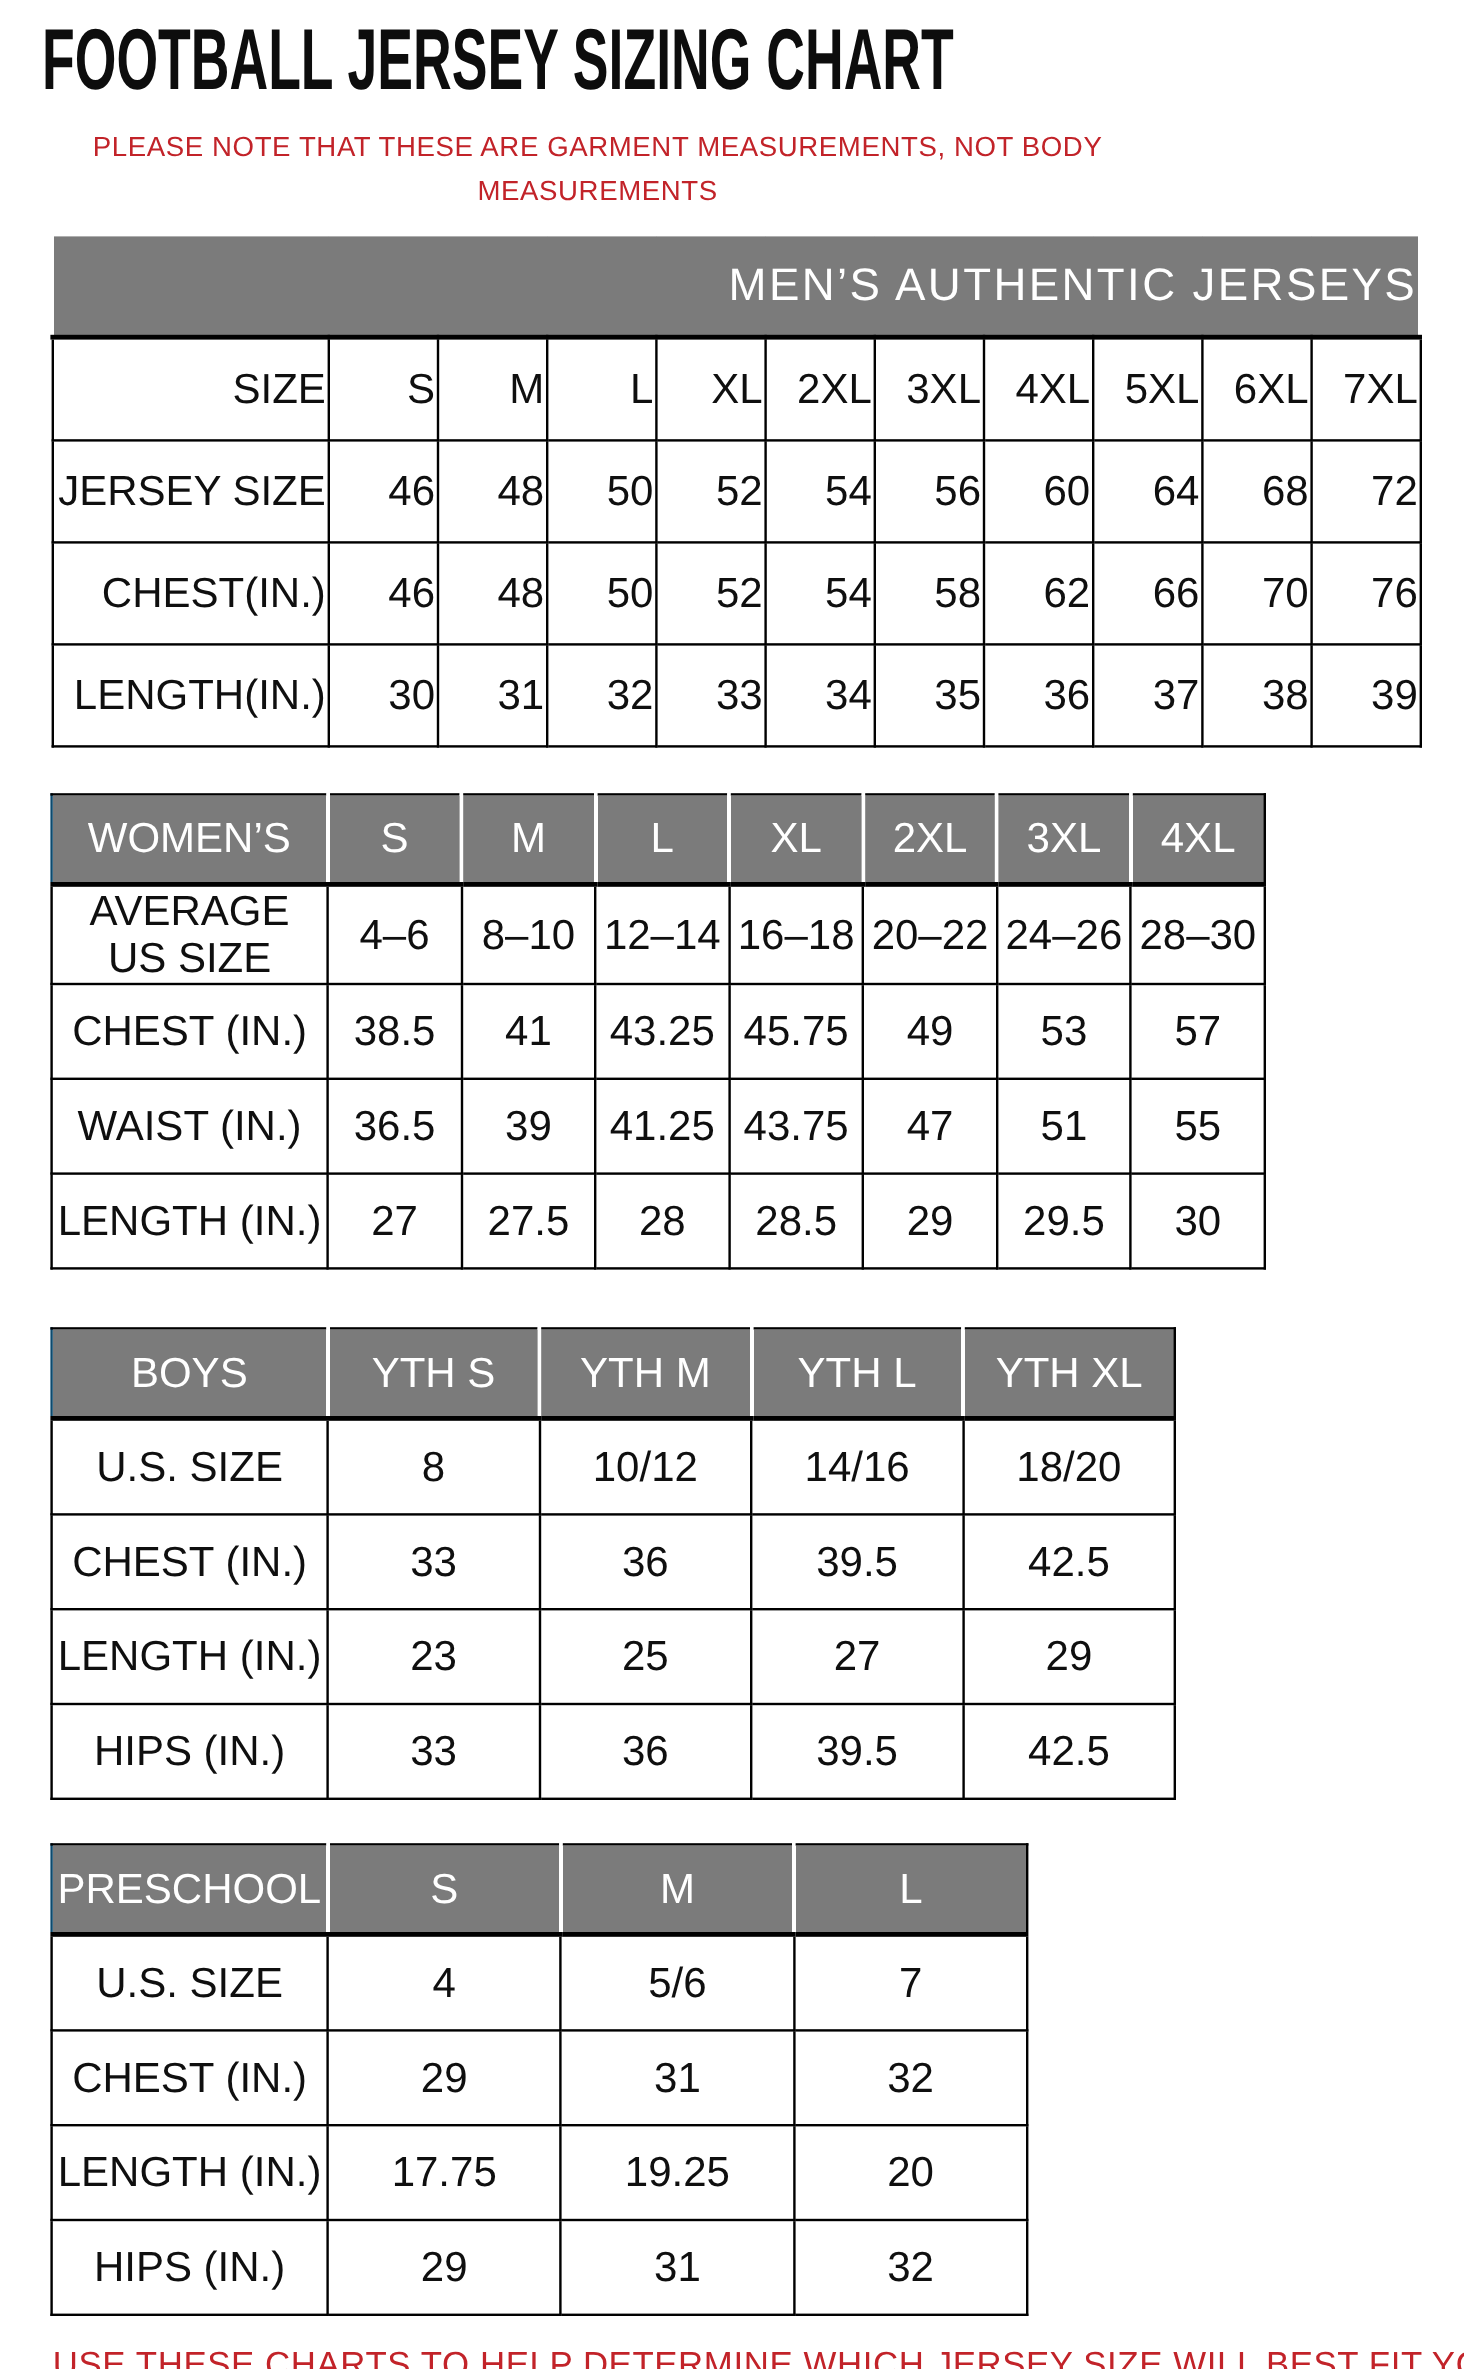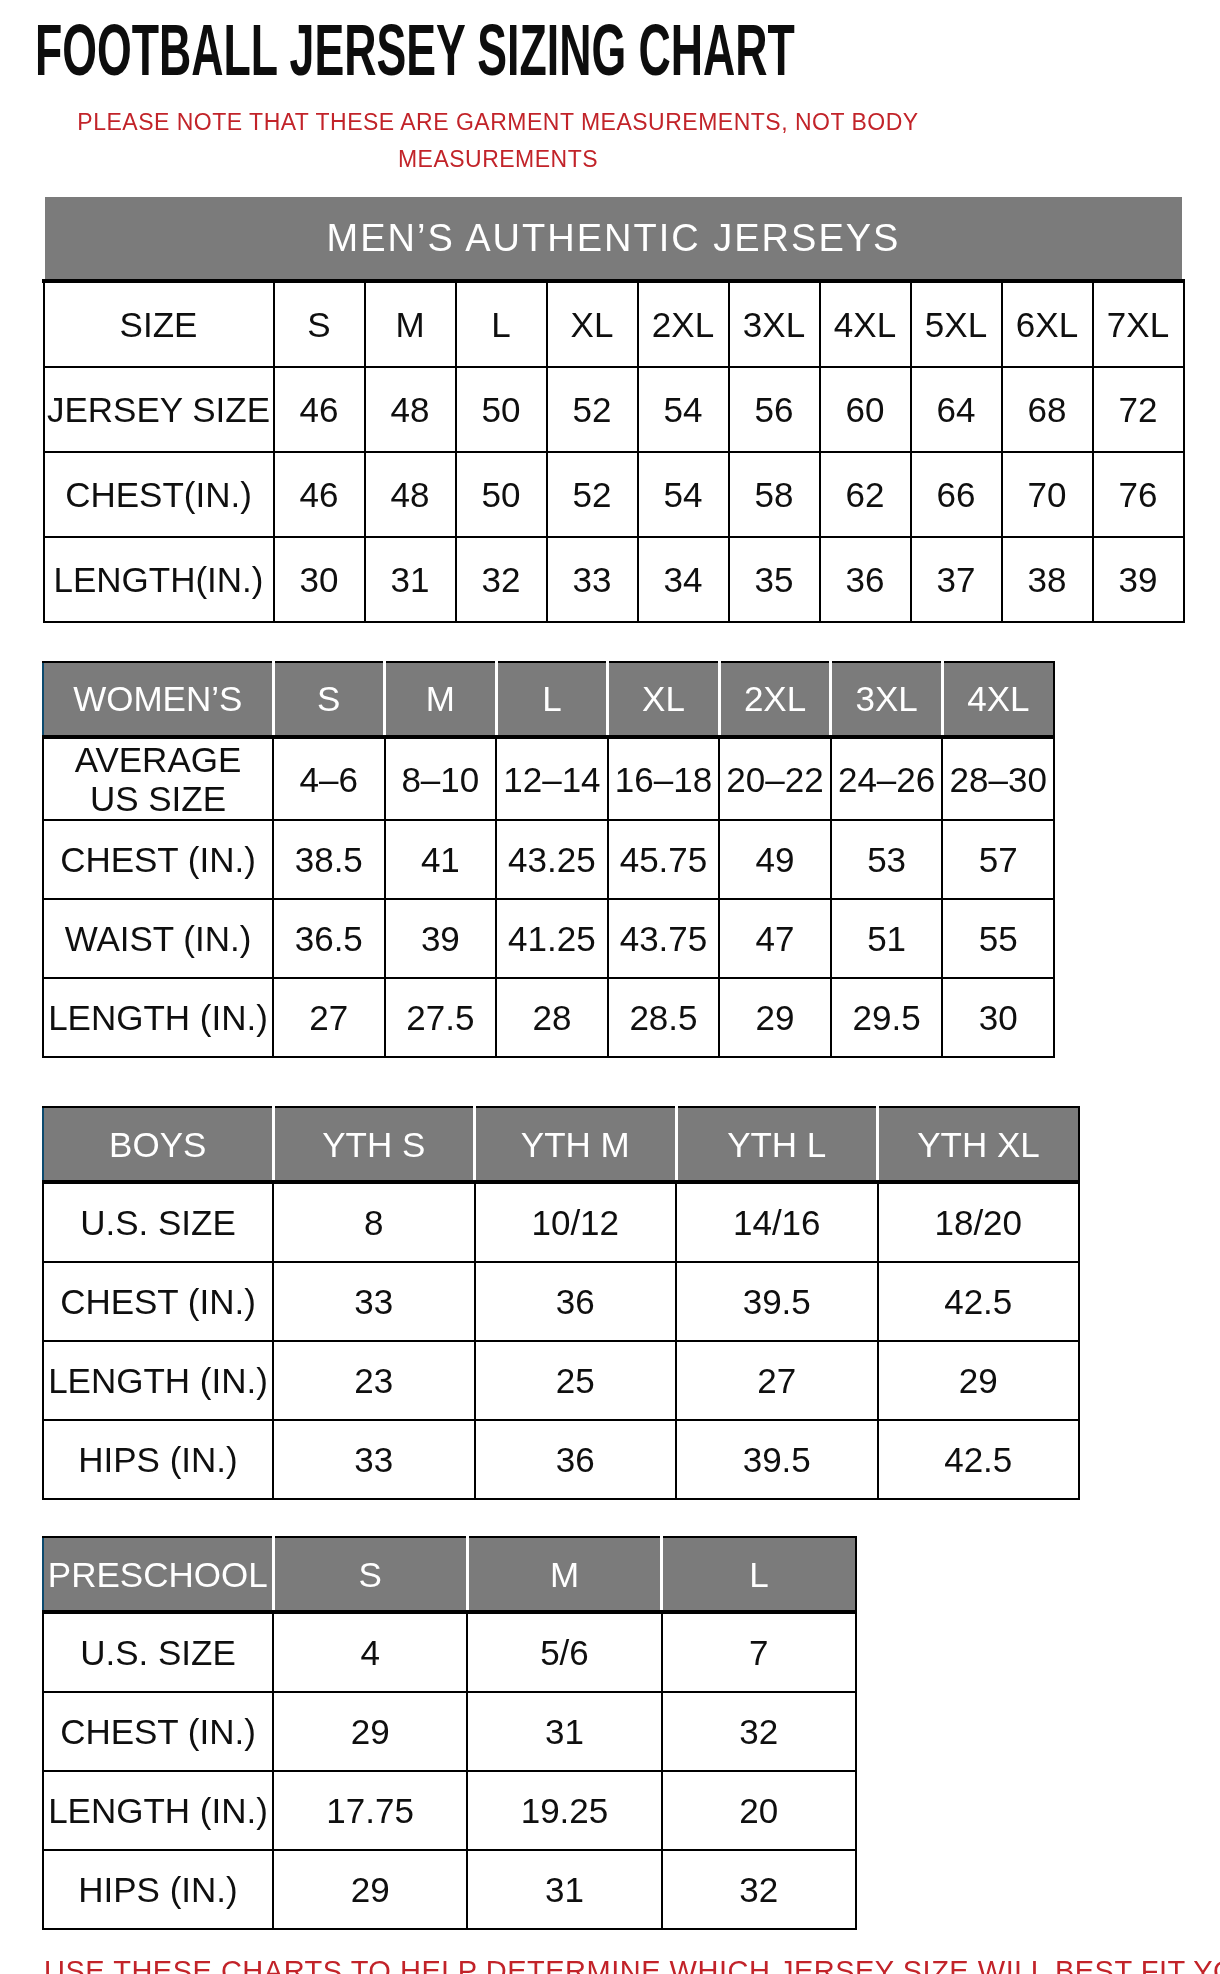--- a/index.html
+++ b/index.html
@@ -59,23 +59,23 @@
     vertical-align:middle;
     font-size:35px;
     height:75px;
     white-space:pre-line;
     line-height:1.12;
     overflow:hidden;
     color:#0f0f0f;
   }
   
   table.t-mens{width:1143px;margin-top:16px;}
-  table.t-mens td{height:81px;}
+  table.t-mens td{height:81px;text-align:right;}
   table.t-womens{width:1013px;}
-  table.t-boys{width:1038px;margin-top:48px;}
+  table.t-boys{width:938px;margin-top:48px;}
   table.t-preschool{width:815px;margin-top:36px;padding-left:12px;}
   
   tr.banner-row td{
     background:var(--gray);
     color:#ffffff;
     font-size:38px;
     letter-spacing:2px;
     height:80px;
     border:3px solid #ffffff;
     border-bottom:4px solid #000000;

